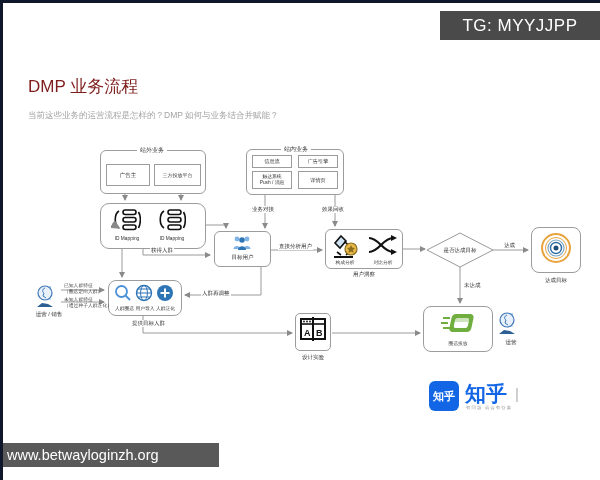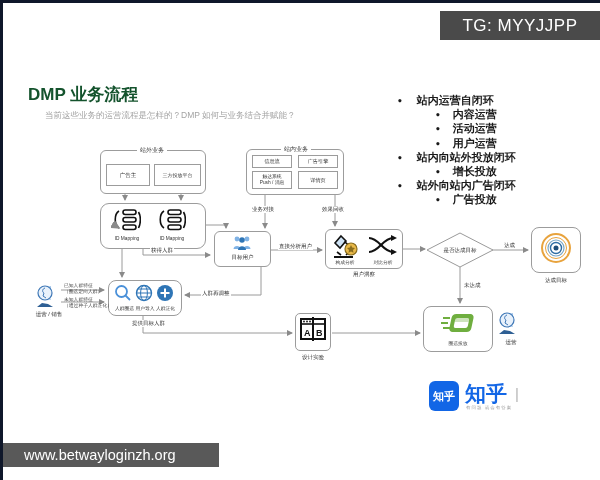--- a/index.html
+++ b/index.html
@@ -3,25 +3,25 @@
 <meta charset="utf-8">
 <style>
   html,body{margin:0;padding:0;}
   body{width:600px;height:480px;background:#fff;font-family:"Liberation Sans",sans-serif;overflow:hidden;}
   #slide{position:relative;width:598px;height:478px;border:3px solid #0f172a;background:#fff;}
 
   
   .tg-box{position:absolute;left:437px;top:8px;width:160px;height:29px;background:#4a4a4a;color:#fff;
           font-size:17px;display:flex;align-items:center;justify-content:center;letter-spacing:.5px;}
   .url-bar{position:absolute;left:0;top:440px;width:216px;height:24px;background:#595959;color:#fff;
-           font-size:14.5px;display:flex;align-items:center;padding-left:21px;box-sizing:border-box;}
-
-  
-  .title{position:absolute;left:25px;top:80px;font-size:17px;color:#14532d;font-weight:bold;}
-  .subtitle{position:absolute;left:25px;top:107px;font-size:8.5px;color:#a3a3a3;margin-left:17px;}
+           font-size:14.5px;display:flex;align-items:center;padding-left:4px;box-sizing:border-box;}
+
+  
+  .title{position:absolute;left:25px;top:72px;font-size:17px;color:#7f1d1d;}
+  .subtitle{position:absolute;left:25px;top:107px;font-size:8.5px;color:#a3a3a3;}
 
   
   .bullets{position:absolute;left:392px;top:91px;width:205px;font-family:"DejaVu Serif","Liberation Serif",serif;
            font-size:11px;color:#1a1a1a;font-weight:600;line-height:13.2px;}
   .b1,.b2{white-space:nowrap;}
   .b1::before{content:"•";margin-right:14px;margin-left:2px;font-size:9px;}
   .b2{padding-left:40px;}
   .b2::before{content:"•";margin-right:12px;font-size:9px;}
 
   
@@ -53,30 +53,20 @@
   <div class="tg-box">
       <span>TG: MYYJJPP</span>
     </div>
   <div class="url-bar">
       <span>www.betwayloginzh.org</span>
     </div>
 
   <div class="title">DMP 业务流程</div>
   <div class="subtitle">当前这些业务的运营流程是怎样的？DMP 如何与业务结合并赋能？</div>
 
-  <div class="bullets">
-    <div class="b1">站内运营自闭环</div>
-    <div class="b2">内容运营</div>
-    <div class="b2">活动运营</div>
-    <div class="b2">用户运营</div>
-    <div class="b1">站内向站外投放闭环</div>
-    <div class="b2">增长投放</div>
-    <div class="b1">站外向站内广告闭环</div>
-    <div class="b2">广告投放</div>
-  </div>
 
   <svg class="wire" width="600" height="480">
     <defs>
       <marker id="arr" markerWidth="7" markerHeight="7" refX="5" refY="3" orient="auto">
         <path d="M0,0 L6,3 L0,6 z" fill="#8a8a8a"></path>
       </marker>
     </defs>
     <g stroke="#9a9a9a" stroke-width="1" fill="none">
       <path d="M122,191 V197" marker-end="url(#arr)"></path>
       <path d="M178,191 V197" marker-end="url(#arr)"></path>

